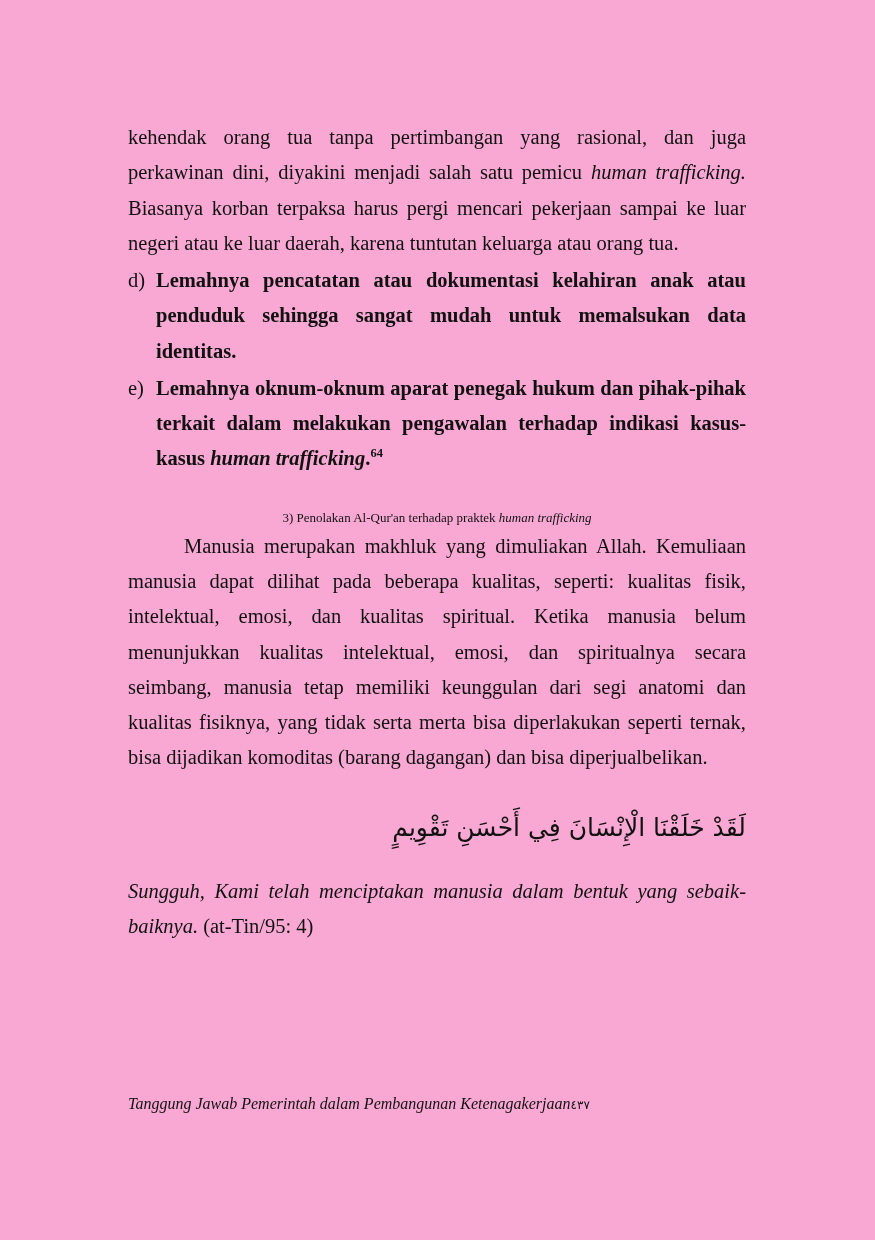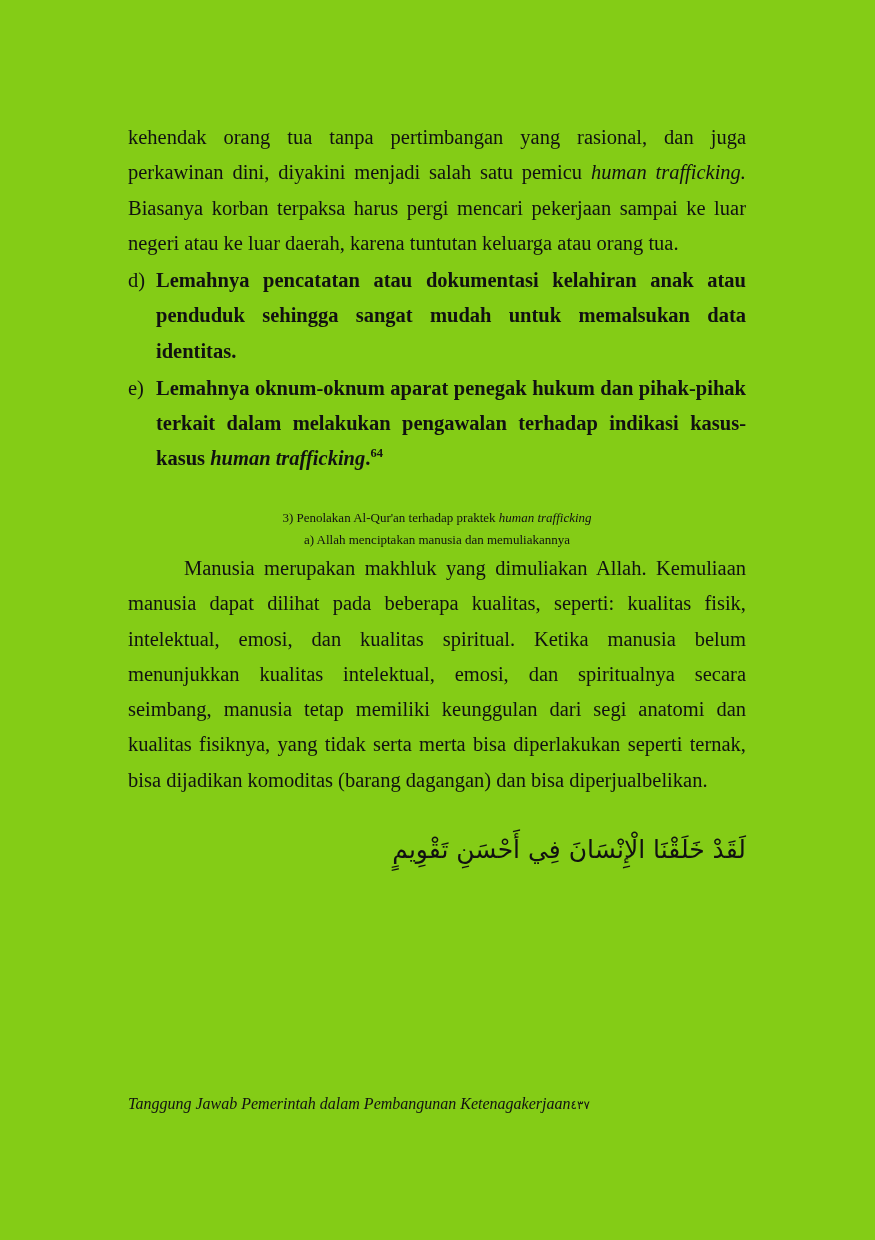--- a/index.html
+++ b/index.html
@@ -4,21 +4,21 @@
 <style>
   html, body {
     margin: 0;
     padding: 0;
     background: #ffffff;
   }
   .page {
     position: relative;
     width: 875px;
     height: 1240px;
-    background: #84cc16;
+    background: #f9a8d4;
     font-family: "Liberation Serif", serif;
     color: #111111;
     overflow: hidden;
   }
   .content {
     position: absolute;
     left: 128px;
     top: 120px;
     width: 618px;
   }
@@ -122,27 +122,27 @@
       <div class="list-marker">e)</div>
       <div class="list-body">
         <p><span>Lemahnya oknum-oknum aparat penegak hukum dan pihak-pihak terkait dalam melakukan pengawalan terhadap indikasi kasus-kasus </span><em>human trafficking</em><span>.</span><sup>64</sup></p>
       </div>
     </div>
 
     <div class="gap-lg"></div>
 
     <div class="plain-line"><span>3)</span><span> Penolakan Al-Qur'an terhadap praktek </span><em>human trafficking</em></div>
 
-    <div class="plain-line">a) Allah menciptakan manusia dan memuliakannya</div>
 
     <p class="para-indent">Manusia merupakan makhluk yang dimuliakan Allah. Kemuliaan manusia dapat dilihat pada beberapa kualitas, seperti: kualitas fisik, intelektual, emosi, dan kualitas spiritual. Ketika manusia belum menunjukkan kualitas intelektual, emosi, dan spiritualnya secara seimbang, manusia tetap memiliki keunggulan dari segi anatomi dan kualitas fisiknya, yang tidak serta merta bisa diperlakukan seperti ternak, bisa dijadikan komoditas (barang dagangan) dan bisa diperjualbelikan.</p>
 
 
     <div class="arabic">لَقَدْ خَلَقْنَا الْإِنْسَانَ فِي أَحْسَنِ تَقْوِيمٍ</div>
 
+    <p class="translation"><em>Sungguh, Kami telah menciptakan manusia dalam bentuk yang sebaik-baiknya.</em><span class="src"> (at-Tin/95: 4)</span></p>
 
   </div>
 
   <div class="footer">
     <div class="footer-title">Tanggung Jawab Pemerintah dalam Pembangunan Ketenagakerjaan</div>
     <div class="footer-page">٤٣٧</div>
   </div>
 
 </div>
 

